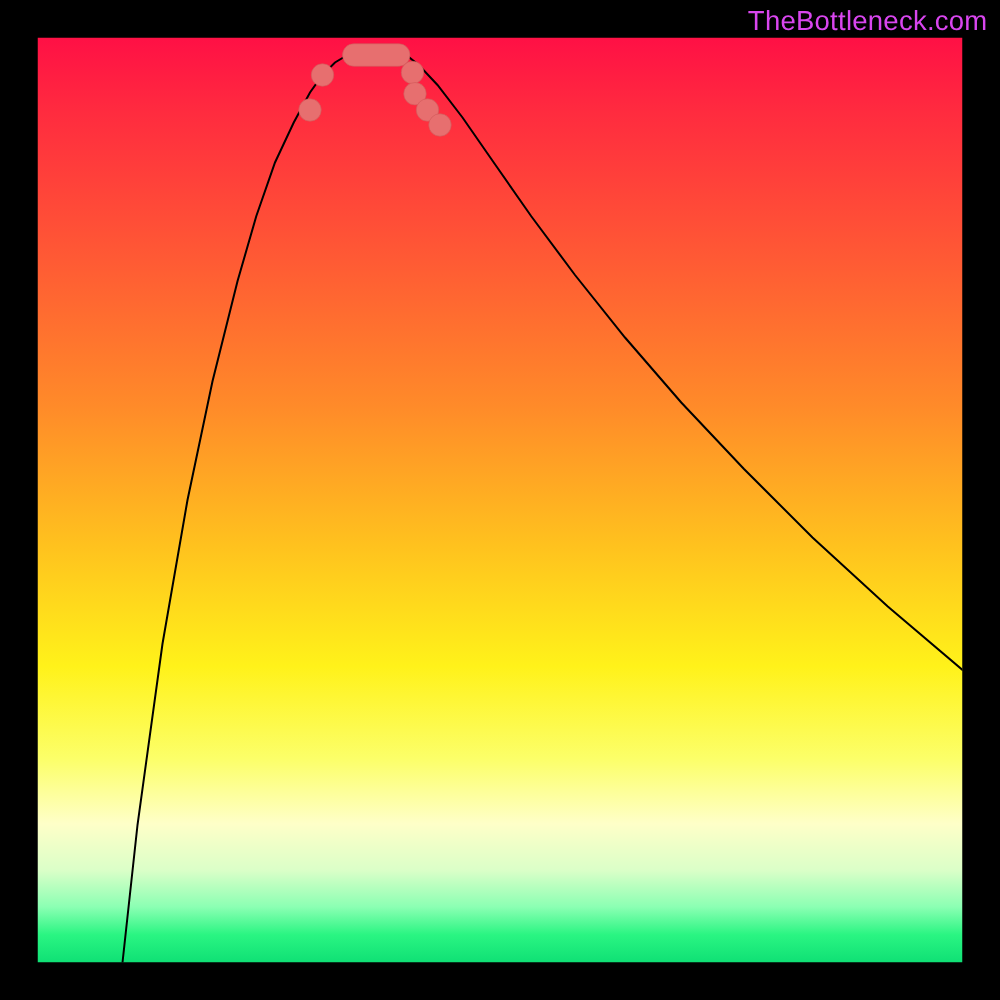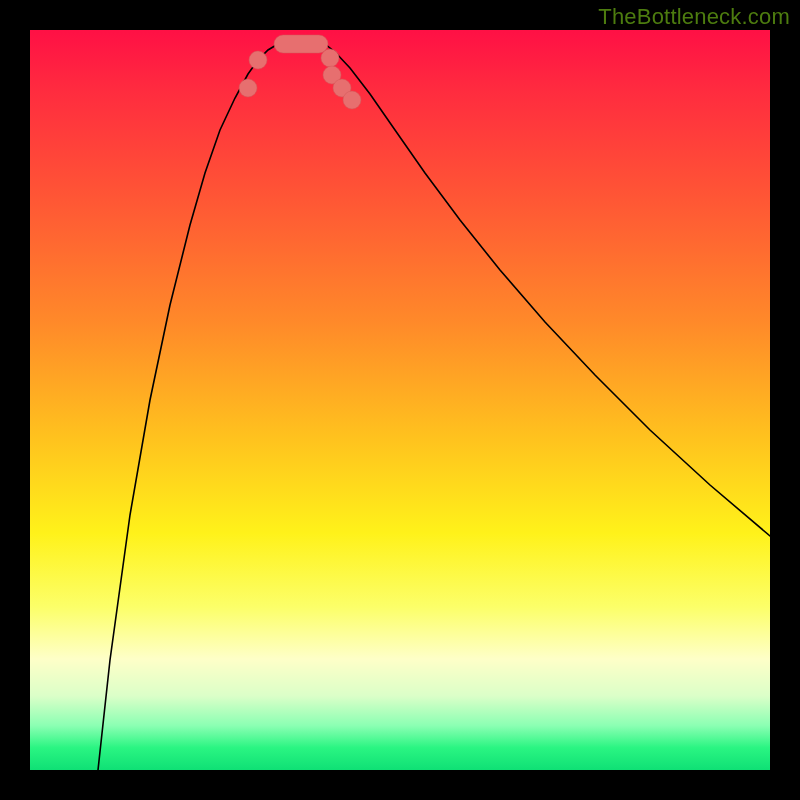--- a/index.html
+++ b/index.html
@@ -14,21 +14,21 @@
   .frame {
     position: relative;
     width: 800px;
     height: 800px;
     background: #000;
   }
   .watermark {
     position: absolute;
     top: 4px;
     right: 10px;
-    color: #4d7c0f;
+    color: #d946ef;
     font-size: 22px;
     font-weight: 400;
     letter-spacing: 0.2px;
     z-index: 50;
   }
   .plot-wrap {
     position: absolute;
     left: 30px;
     top: 30px;
     width: 740px;

